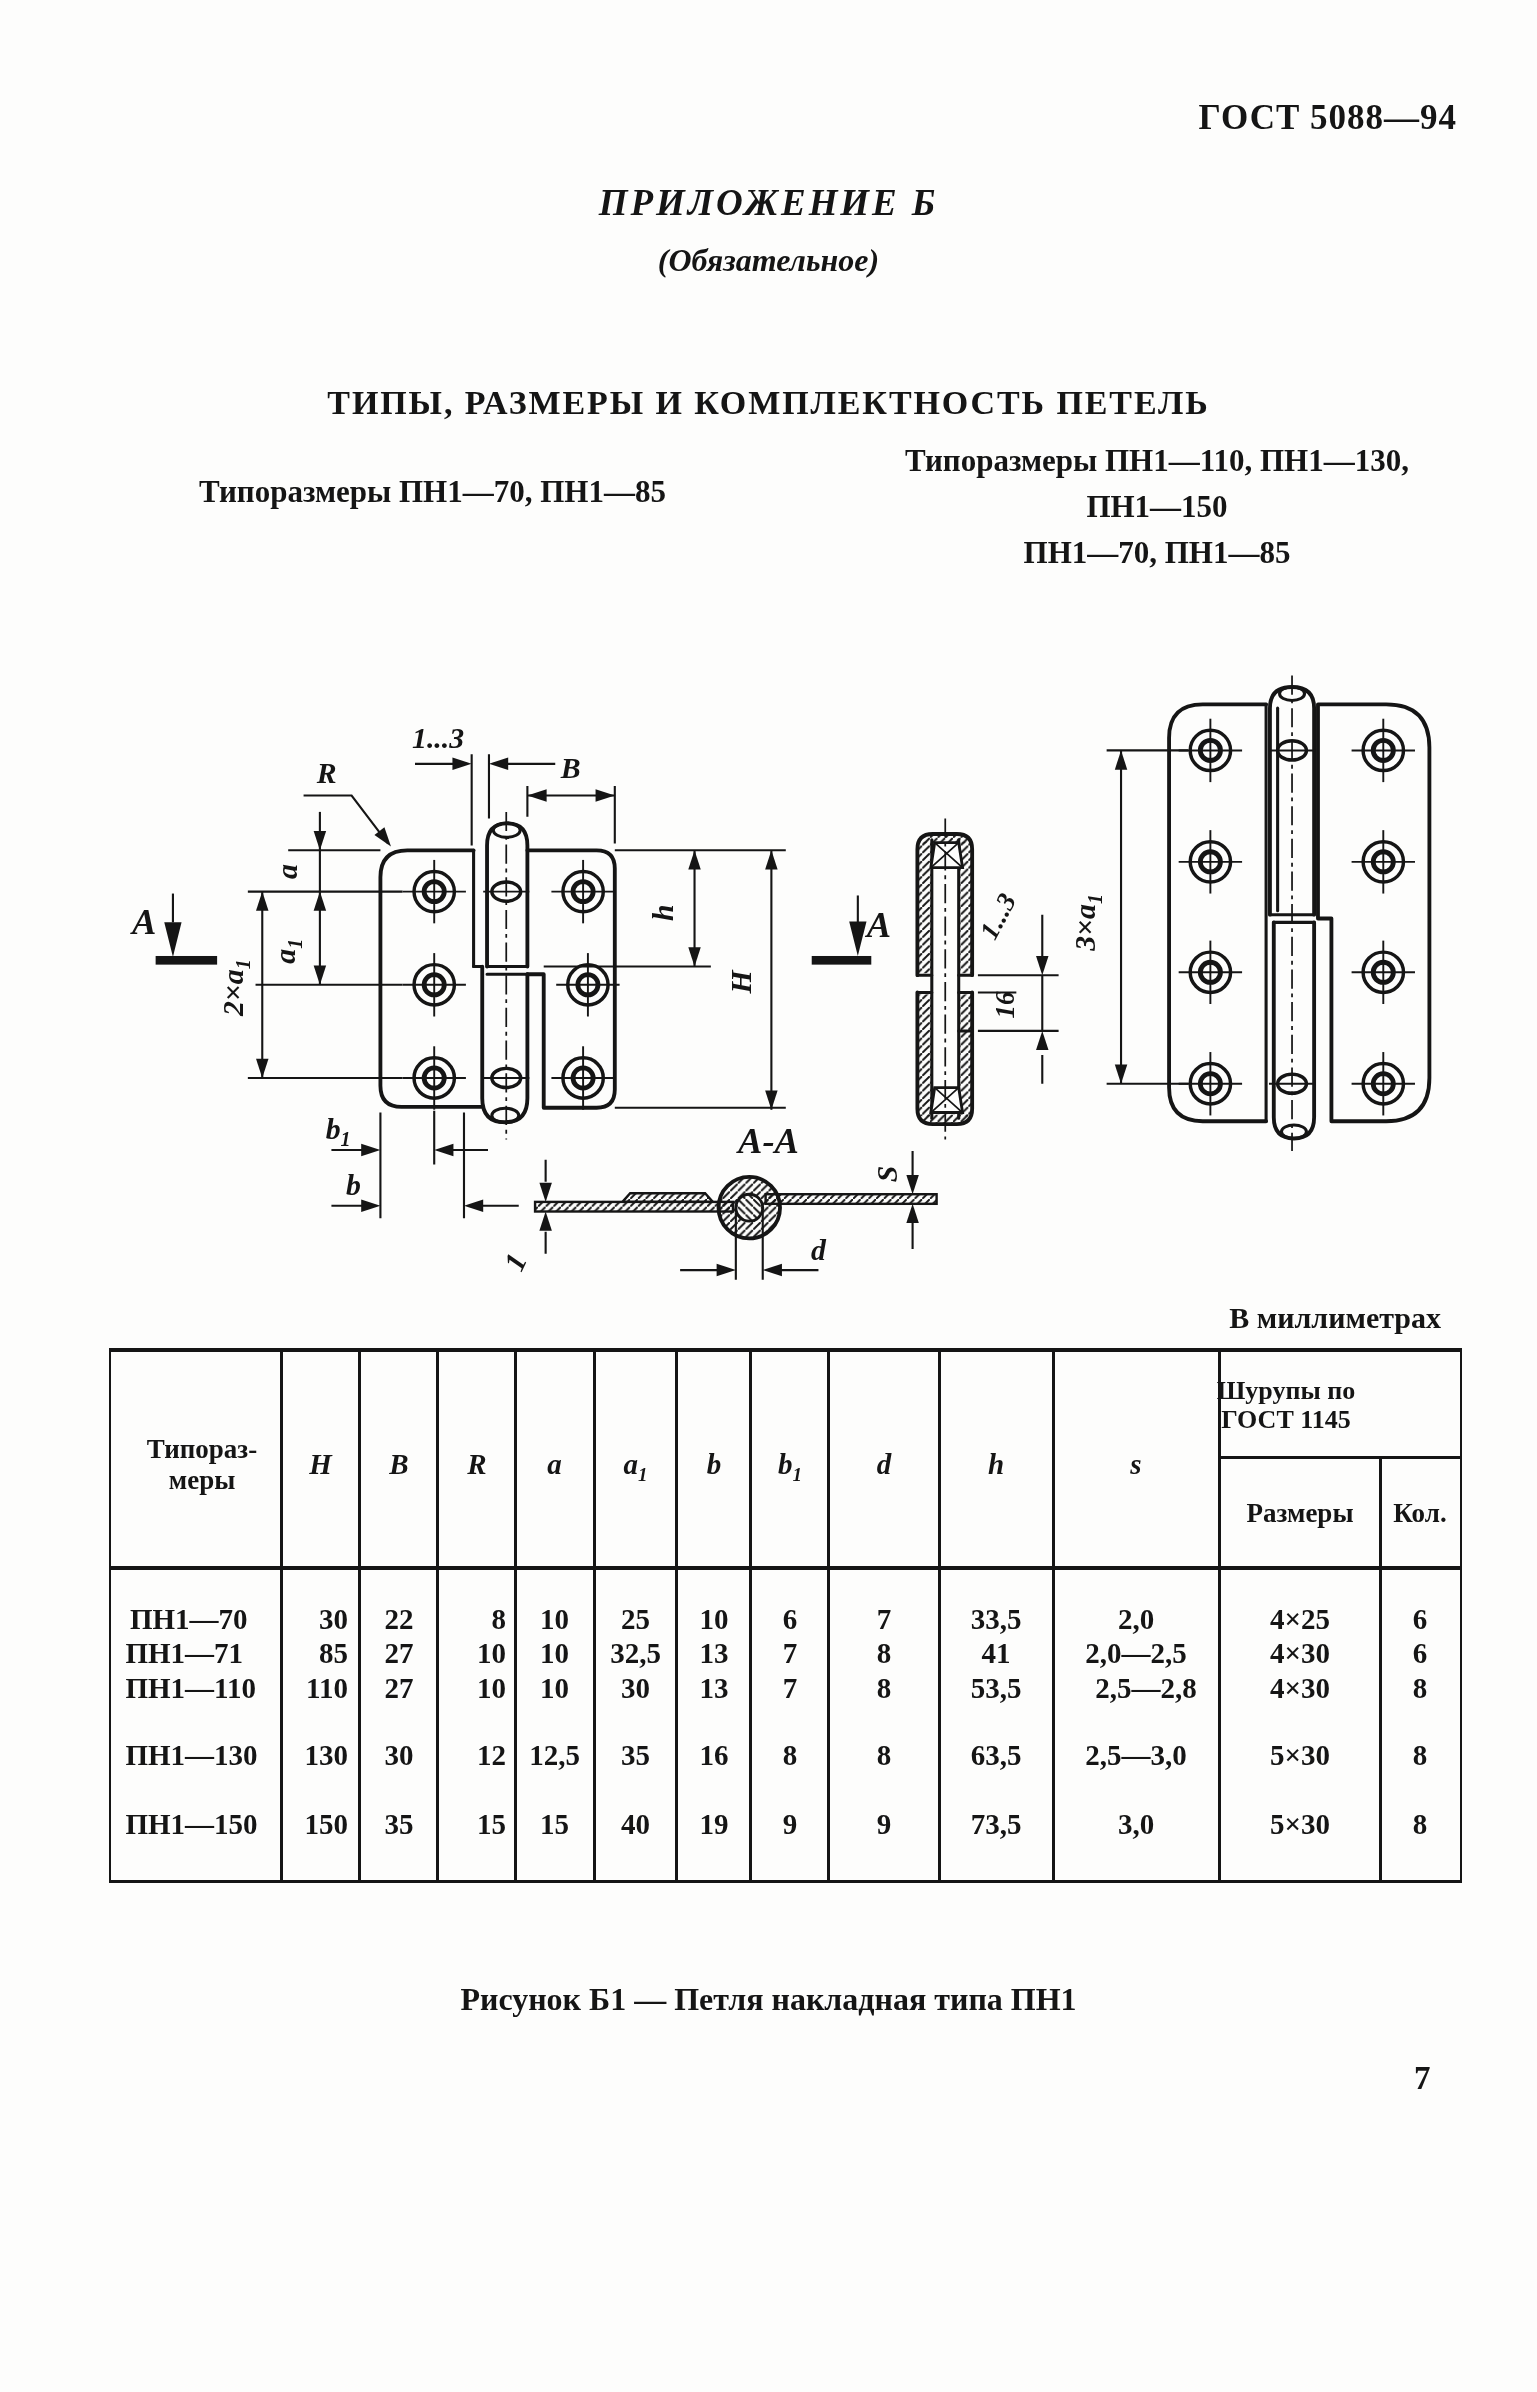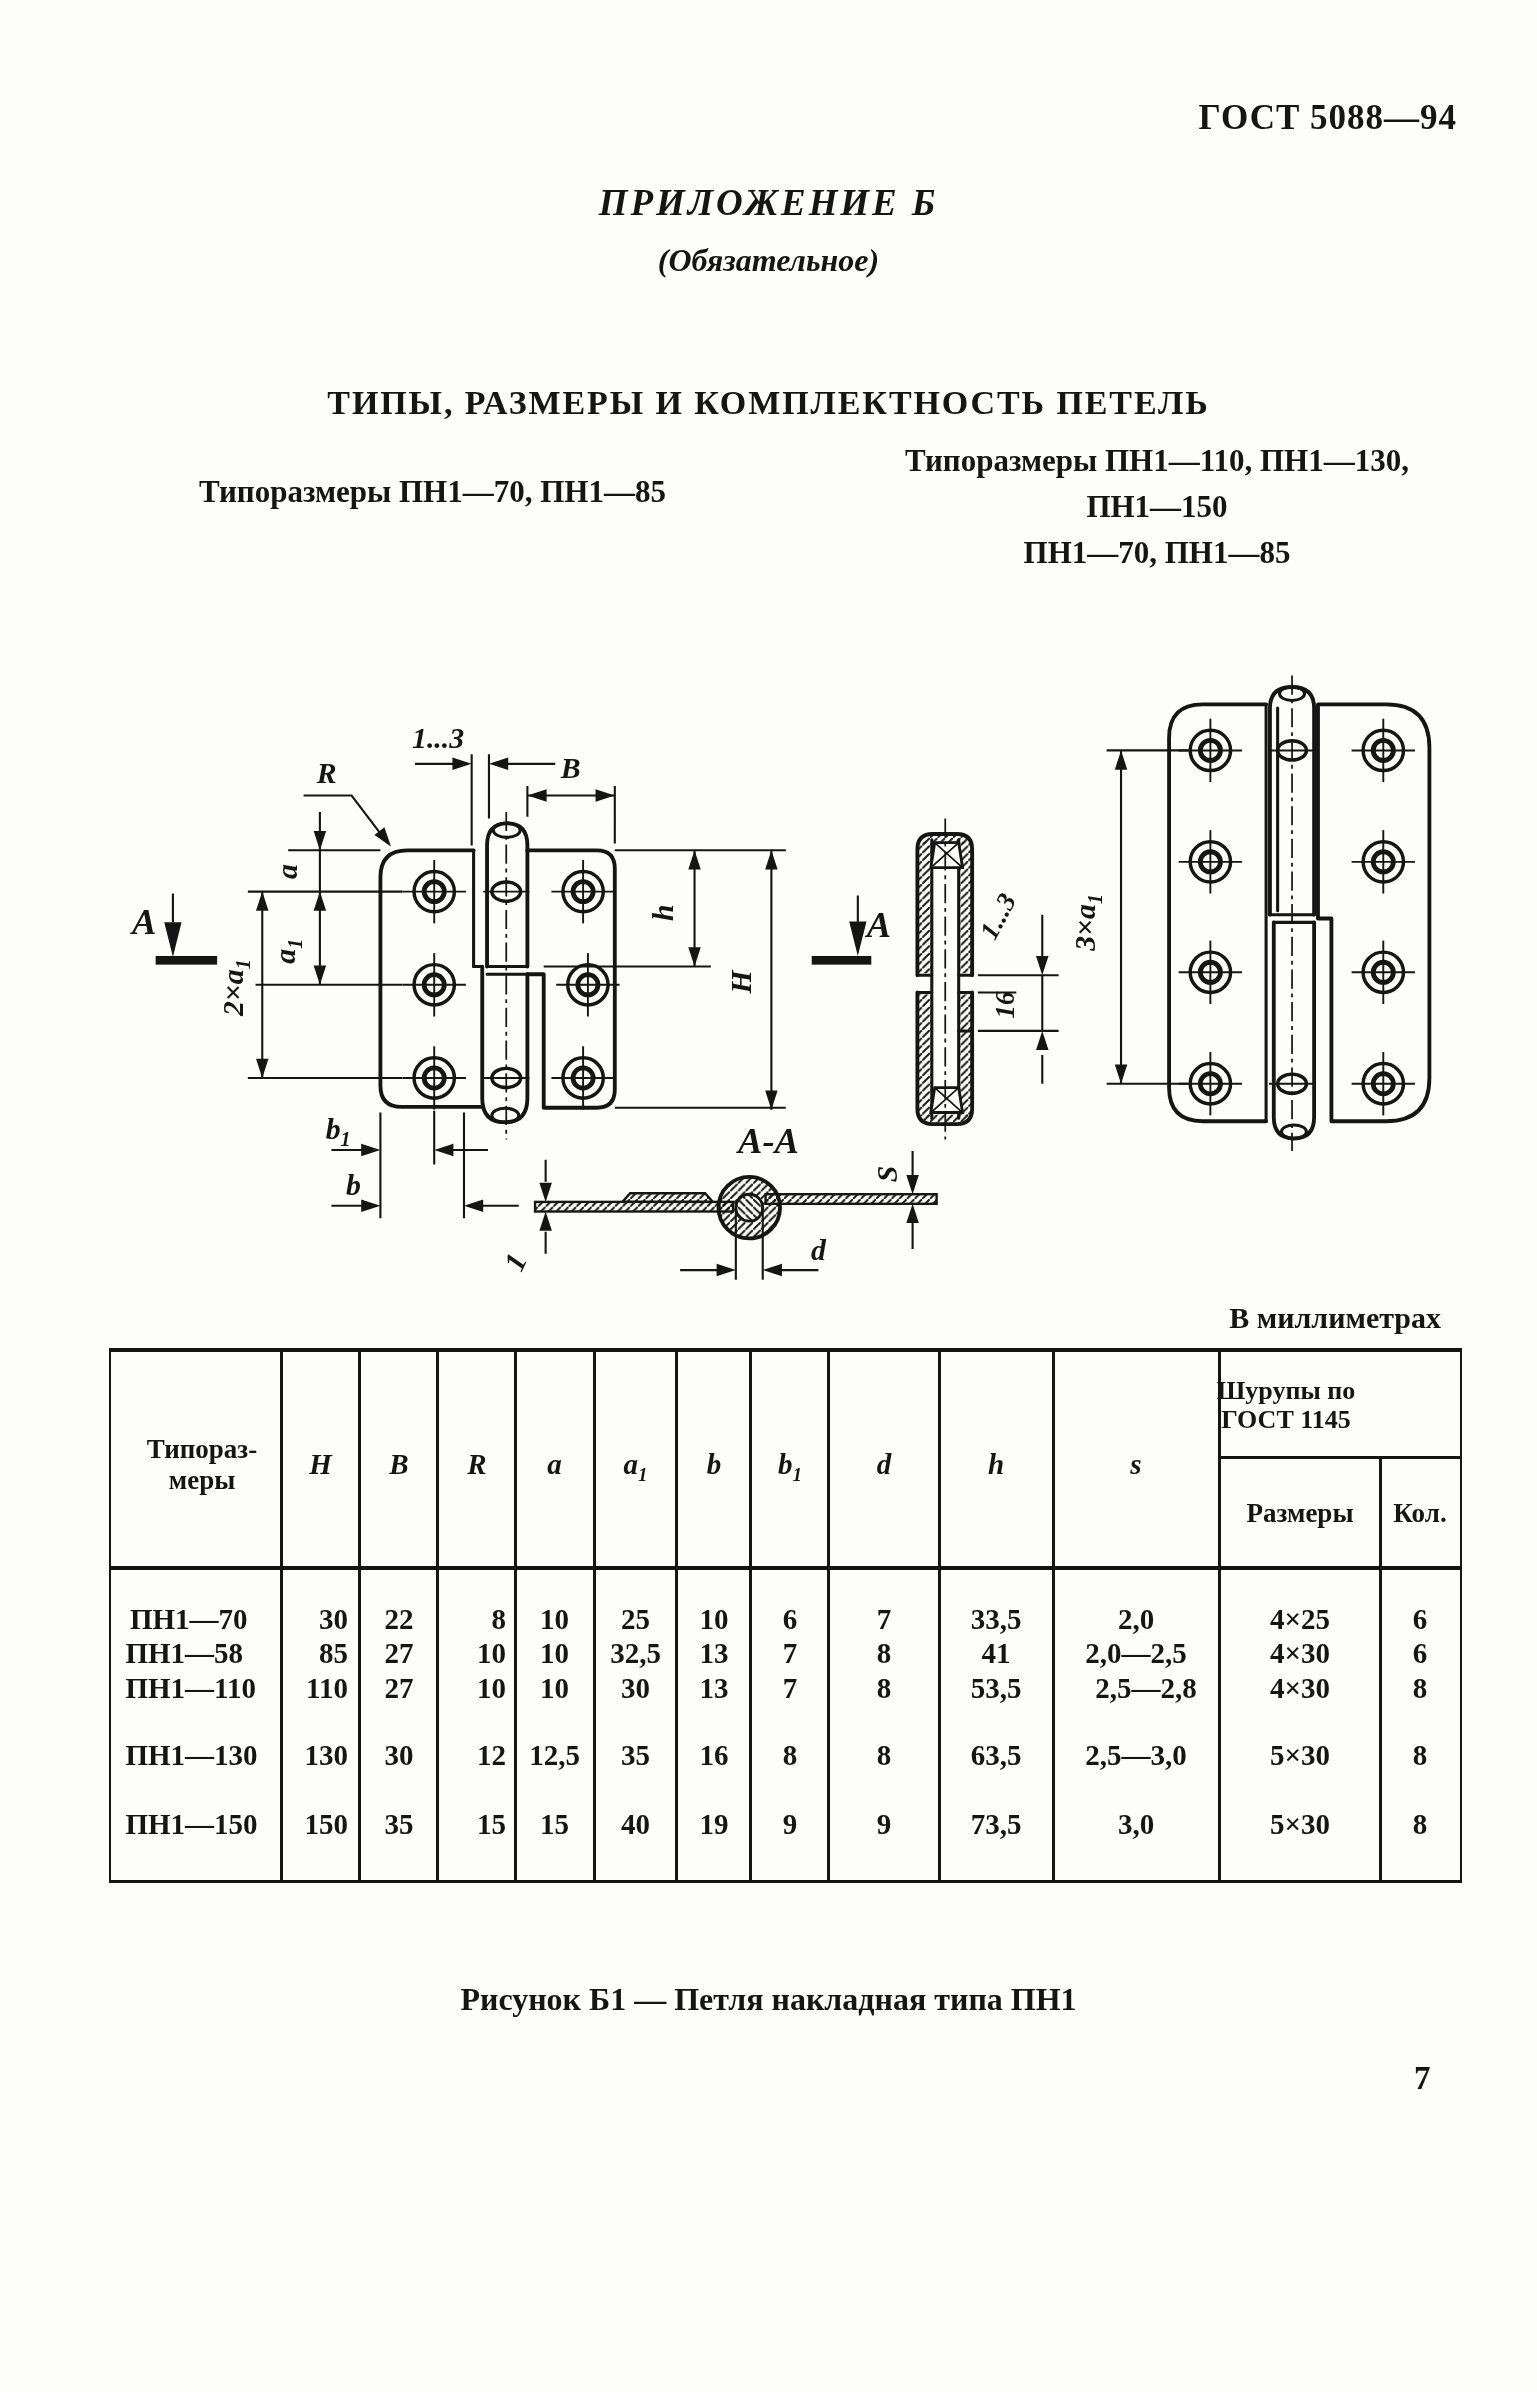--- a/index.html
+++ b/index.html
@@ -282,21 +282,21 @@
     <div class="cell" style="top: 251px; left: 327px; text-align: right; padding-right: 9.6px; width: 68px;">8</div>
     <div class="cell" style="top: 251px; left: 404px; width: 79px; text-align: center;">10</div>
     <div class="cell" style="top: 251px; left: 483px; width: 83px; text-align: center;">25</div>
     <div class="cell" style="top: 251px; left: 566px; width: 74px; text-align: center;">10</div>
     <div class="cell" style="top: 251px; left: 640px; width: 78px; text-align: center;">6</div>
     <div class="cell" style="top: 251px; left: 718px; width: 110px; text-align: center;">7</div>
     <div class="cell" style="top: 251px; left: 828px; width: 114px; text-align: center;">33,5</div>
     <div class="cell" style="top: 251px; left: 942px; width: 166px; text-align: center;">2,0</div>
     <div class="cell" style="top: 251px; left: 1109px; width: 160px; text-align: center;">4×25</div>
     <div class="cell" style="top: 251px; left: 1269px; width: 80px; text-align: center;">6</div>
-    <div class="cell" style="top: 285px; left: 0px; text-align: left; padding-left: 14.4px; width: 156px;">ПН1—58</div>
+    <div class="cell" style="top: 285px; left: 0px; text-align: left; padding-left: 14.4px; width: 156px;">ПН1—71</div>
     <div class="cell" style="top: 285px; left: 170px; text-align: right; padding-right: 11.5px; width: 67px;">85</div>
     <div class="cell" style="top: 285px; left: 249px; width: 78px; text-align: center;">27</div>
     <div class="cell" style="top: 285px; left: 327px; text-align: right; padding-right: 9.6px; width: 68px;">10</div>
     <div class="cell" style="top: 285px; left: 404px; width: 79px; text-align: center;">10</div>
     <div class="cell" style="top: 285px; left: 483px; width: 83px; text-align: center;">32,5</div>
     <div class="cell" style="top: 285px; left: 566px; width: 74px; text-align: center;">13</div>
     <div class="cell" style="top: 285px; left: 640px; width: 78px; text-align: center;">7</div>
     <div class="cell" style="top: 285px; left: 718px; width: 110px; text-align: center;">8</div>
     <div class="cell" style="top: 285px; left: 828px; width: 114px; text-align: center;">41</div>
     <div class="cell" style="top: 285px; left: 942px; width: 166px; text-align: center;">2,0—2,5</div>

